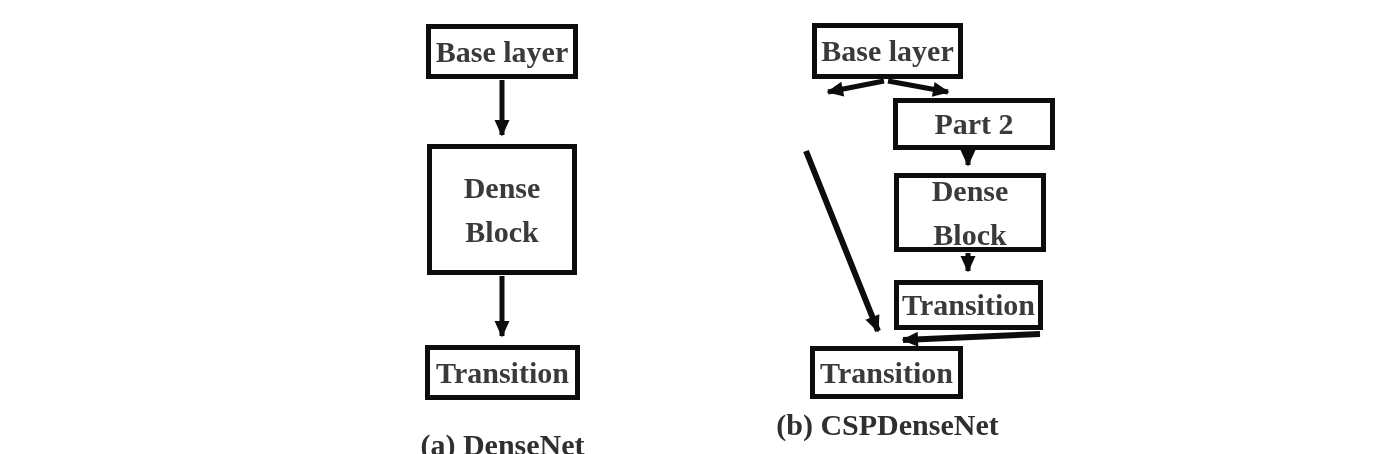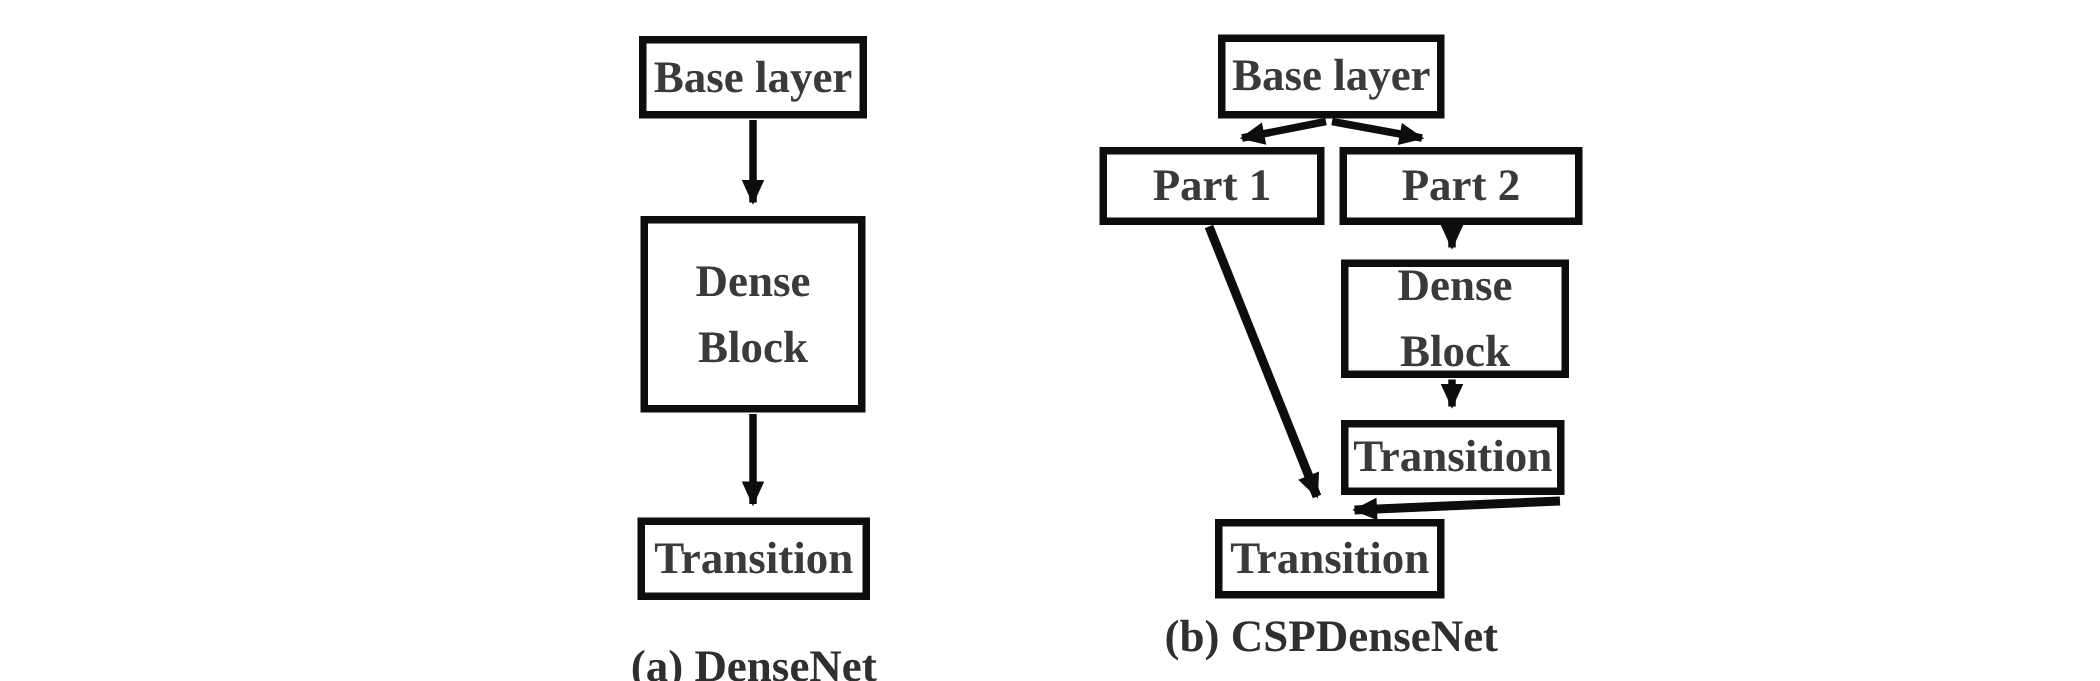--- a/index.html
+++ b/index.html
@@ -73,23 +73,20 @@
   <div class="node" style="left:425px; top:345px; width:155px; height:55px;">
     <span>Transition</span>
   </div>
 
   <div class="caption" style="left:400px; top:428px; width:205px;">(a) DenseNet</div>
 
   <div class="node" style="left:812px; top:23px; width:151px; height:56px;">
     <span>Base layer</span>
   </div>
 
-  <div class="node" style="left:733px; top:98px; width:150px; height:52px;">
-    <span>Part 1</span>
-  </div>
 
   <div class="node" style="left:893px; top:98px; width:162px; height:52px;">
     <span>Part 2</span>
   </div>
 
   <div class="node" style="left:894px; top:173px; width:152px; height:79px;">
     <span class="two-line"><span>Dense</span><br><span>Block</span></span>
   </div>
 
   <div class="node" style="left:894px; top:280px; width:149px; height:50px;">

